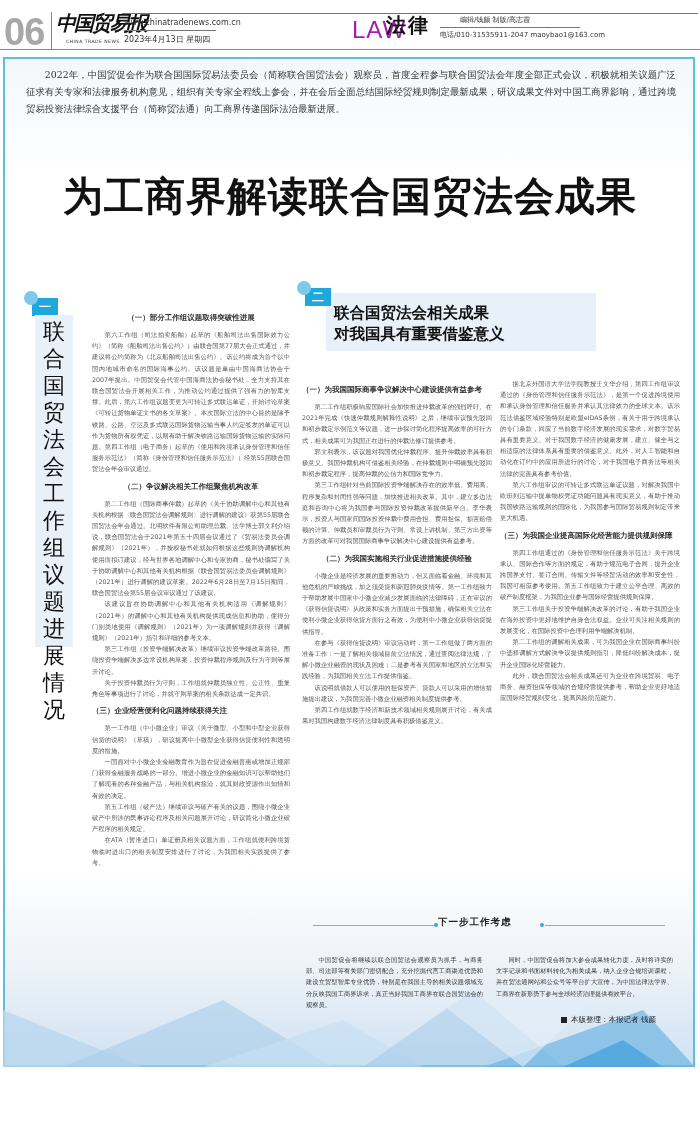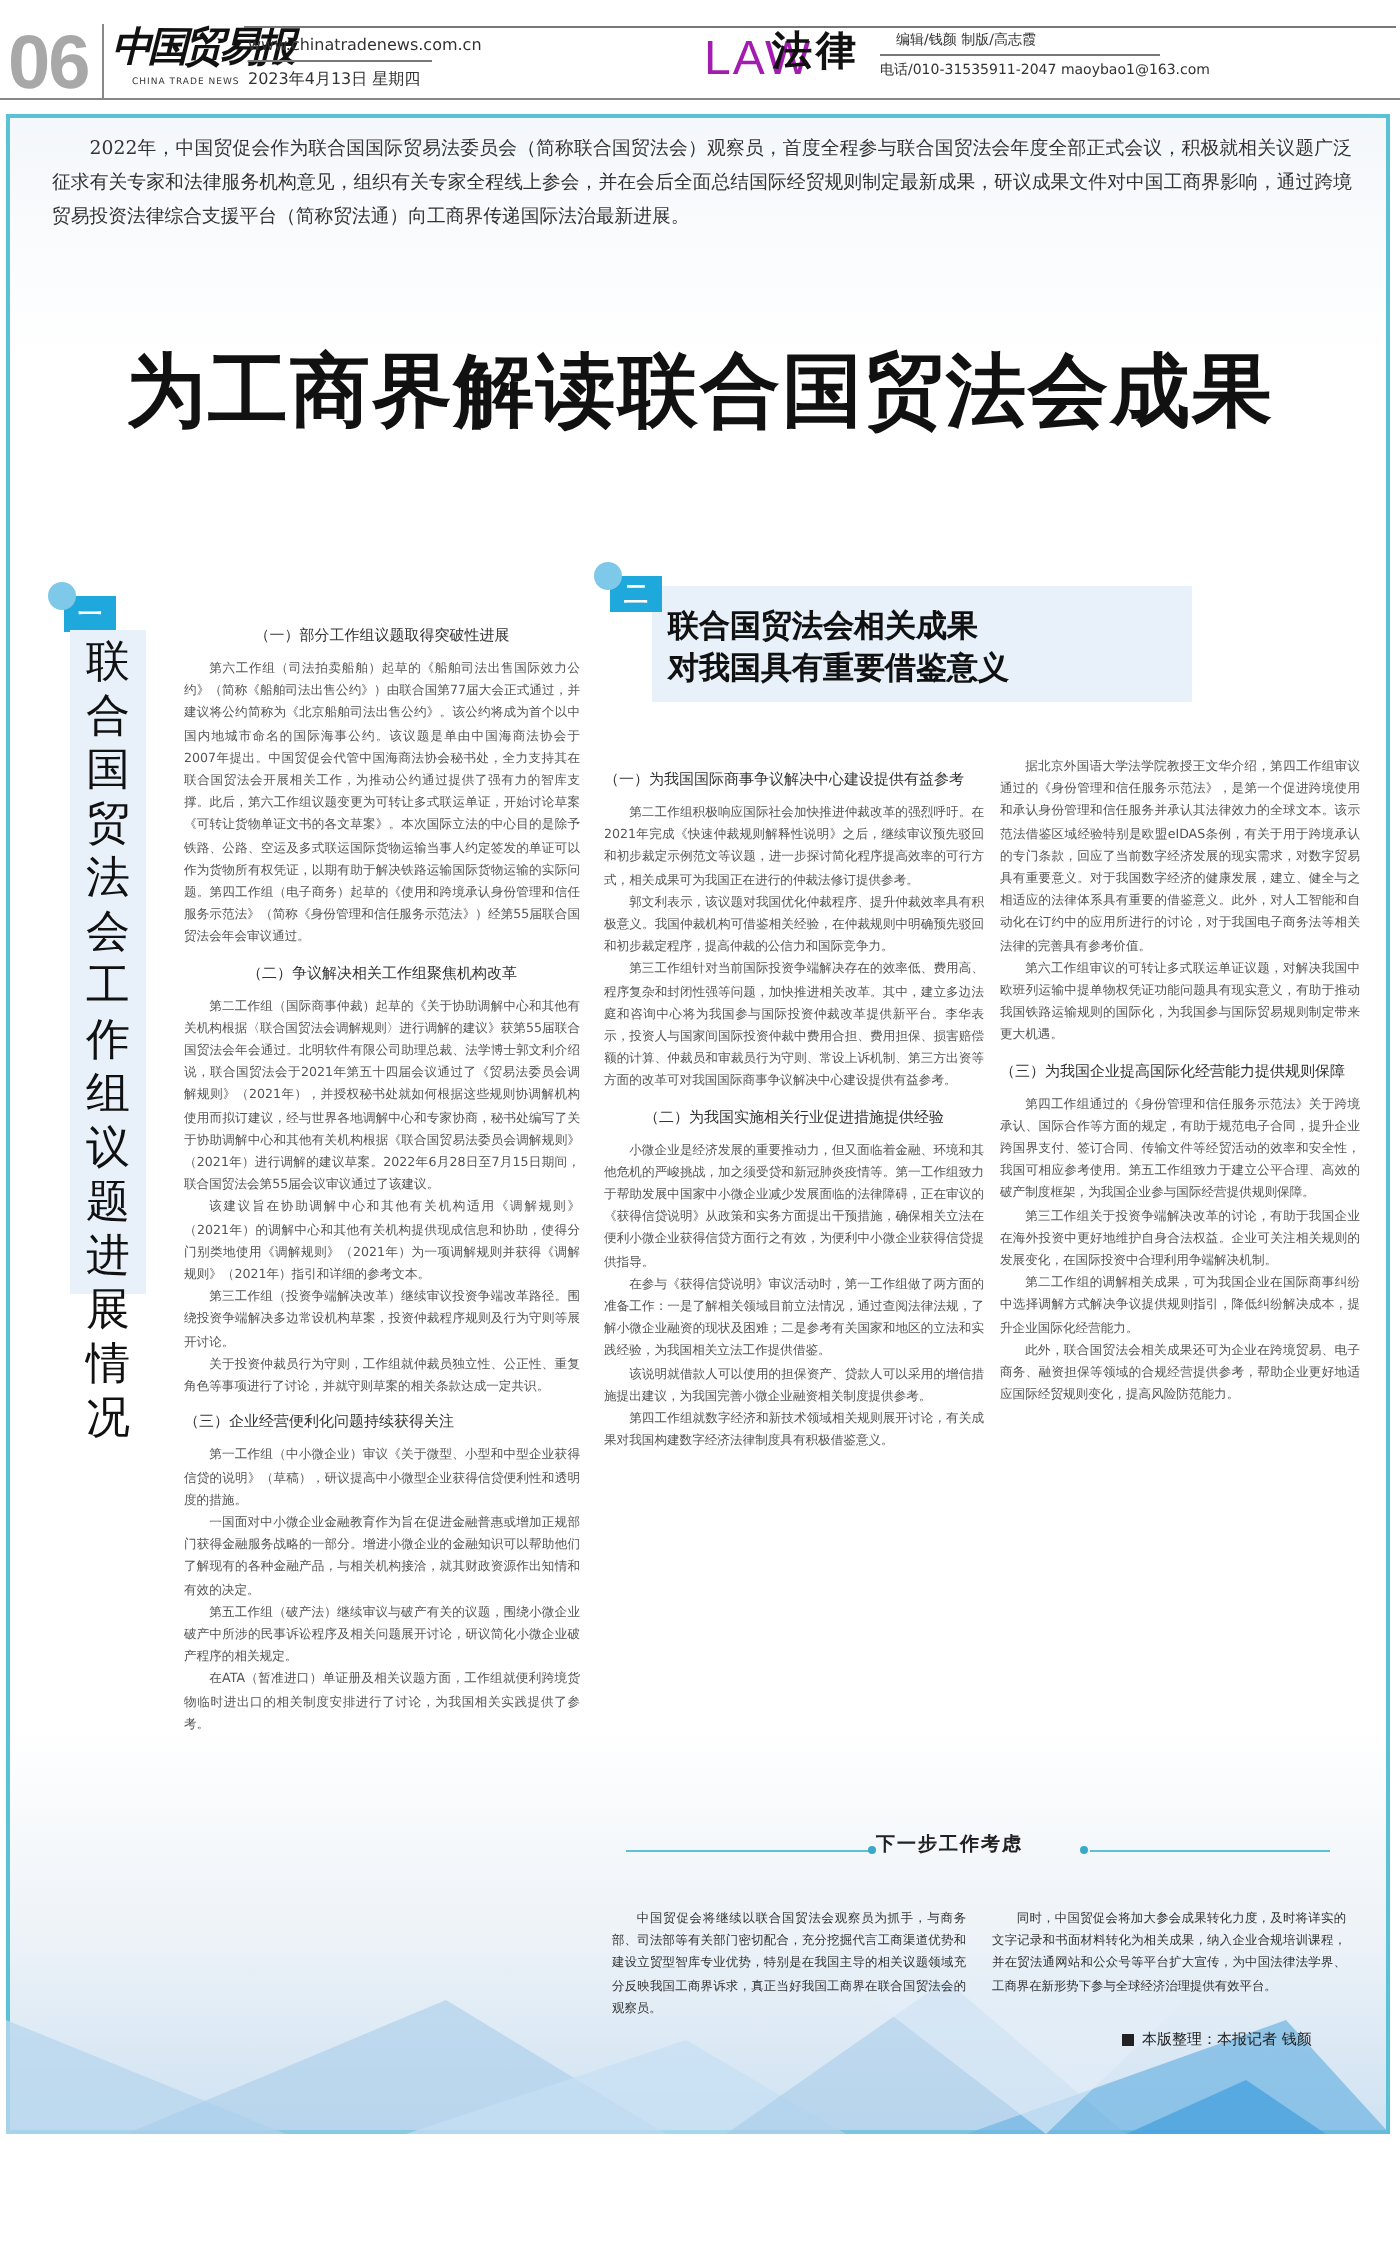--- a/index.html
+++ b/index.html
@@ -10,21 +10,21 @@
               font-size:38px; color:#a8a8a8; letter-spacing:-1px; line-height:40px; }
   .vsep { position:absolute; left:51px; top:12px; width:1px; height:38px; background:#888; }
   .logo { position:absolute; left:56px; top:10px; font-family:"DejaVu Serif", serif; font-size:20px; font-weight:bold; font-style:italic; color:#111; letter-spacing:-2px; }
   .logo-sub { position:absolute; left:66px; top:39px; font-size:4.5px; color:#333; letter-spacing:0.5px; }
   .hline-top { position:absolute; left:122px; top:13px; width:576px; height:1px; background:#777; }
   .url { position:absolute; left:124px; top:18px; font-size:8px; color:#333; }
   .url-line { position:absolute; left:124px; top:30px; width:92px; height:1px; background:#777; }
   .date { position:absolute; left:124px; top:34px; font-size:8px; color:#333;text-align:center; }
   .law { position:absolute; left:352px; top:16px; font-family:"Liberation Sans", sans-serif; font-size:24px; color:#a21caf; letter-spacing:1px; }
   .section-title { position:absolute; left:386px; top:12px; font-size:20px; font-weight:bold; color:#111; letter-spacing:2px; }
-  .editors { position:absolute; left:448px; top:15px; font-size:7px; color:#333; }
+  .editors { position:absolute; left:460px; top:15px; font-size:7px; color:#333; }
   .editors-line { position:absolute; left:440px; top:27px; width:140px; height:1px; background:#777; }
   .contact { position:absolute; left:440px; top:30px; font-size:7px; color:#333; }
   .hline-bot { position:absolute; left:0; top:49px; width:700px; height:1px; background:#888; }
 
   .frame { position:absolute; left:3px; top:57px; width:692px; height:1010px; border:2px solid #5bc2d6;
            background: linear-gradient(180deg, #f4f7fb 0%, #ffffff 12%, #ffffff 80%, #eef3f8 90%, #cfe2f2 100%); box-sizing:border-box; }
   .bg-tri { position:absolute; left:3px; top:990px; width:692px; height:77px; overflow:hidden; }
   .bg-tri svg { width:100%; height:100%; display:block; }
 
   .lede { position:absolute; left:26px; top:66px; width:650px; font-family:"DejaVu Serif", serif; font-size:9.4px; line-height:17px; color:#333; text-indent:2em; text-align:justify; }
@@ -33,21 +33,21 @@
               font-size:40px; line-height:48px; color:#111; letter-spacing:1px; }
 
   .badge { position:absolute; width:26px; height:18px; background:#1fa8dc; }
   .badge .dot { position:absolute; left:-8px; top:-7px; width:14px; height:14px; border-radius:50%; background:#7ec9ea; }
   .badge .num { position:absolute; left:0; top:1px; width:26px; text-align:center; color:#fff; font-size:12px; font-weight:bold; line-height:16px; }
   .vtitle-bg { position:absolute; left:35px; top:315px; width:38px; height:332px; background:#e8f1fa; }
   .vtitle { position:absolute; left:43px; top:318px; width:26px; font-family:"DejaVu Serif", serif; font-weight:normal; font-size:22px; line-height:27px; color:#111; word-break:break-all; }
 
   .col { position:absolute; font-size:6.3px; line-height:11.2px; color:#555; text-align:justify; }
   .col p { margin:0; text-indent:2em; }
-  .col h4 { margin:6px 0 6px; font-size:7.5px; font-weight:normal; color:#333; text-align:center; line-height:11px; }
+  .col h4 { margin:6px 0 6px; font-size:7.5px; font-weight:bold; color:#333; text-align:center; line-height:11px; }
   .col h4.left { text-align:left; }
 
   .sub-bg { position:absolute; left:326px; top:293px; width:270px; height:58px; background:#e8f1fa; }
   .subhead { position:absolute; left:334px; top:302px; font-family:"DejaVu Serif", serif; font-weight:bold; font-size:15.5px; line-height:21px; color:#111; }
 
   .next-line { position:absolute; top:925px; height:1px; background:#5bc2d6; }
   .next-dot { position:absolute; top:923px; width:4px; height:4px; border-radius:50%; background:#3aa9c9; }
   .next-title { position:absolute; left:438px; top:916px; font-size:9.5px; font-weight:bold; color:#222; letter-spacing:1px; }
   .next-col { position:absolute; top:954px; width:177px; font-family:"DejaVu Serif", serif; font-size:6.2px; line-height:11.2px; color:#333; text-indent:2em; text-align:justify; }
   .credit { position:absolute; left:561px; top:1015px; font-size:7.5px; color:#222; }

